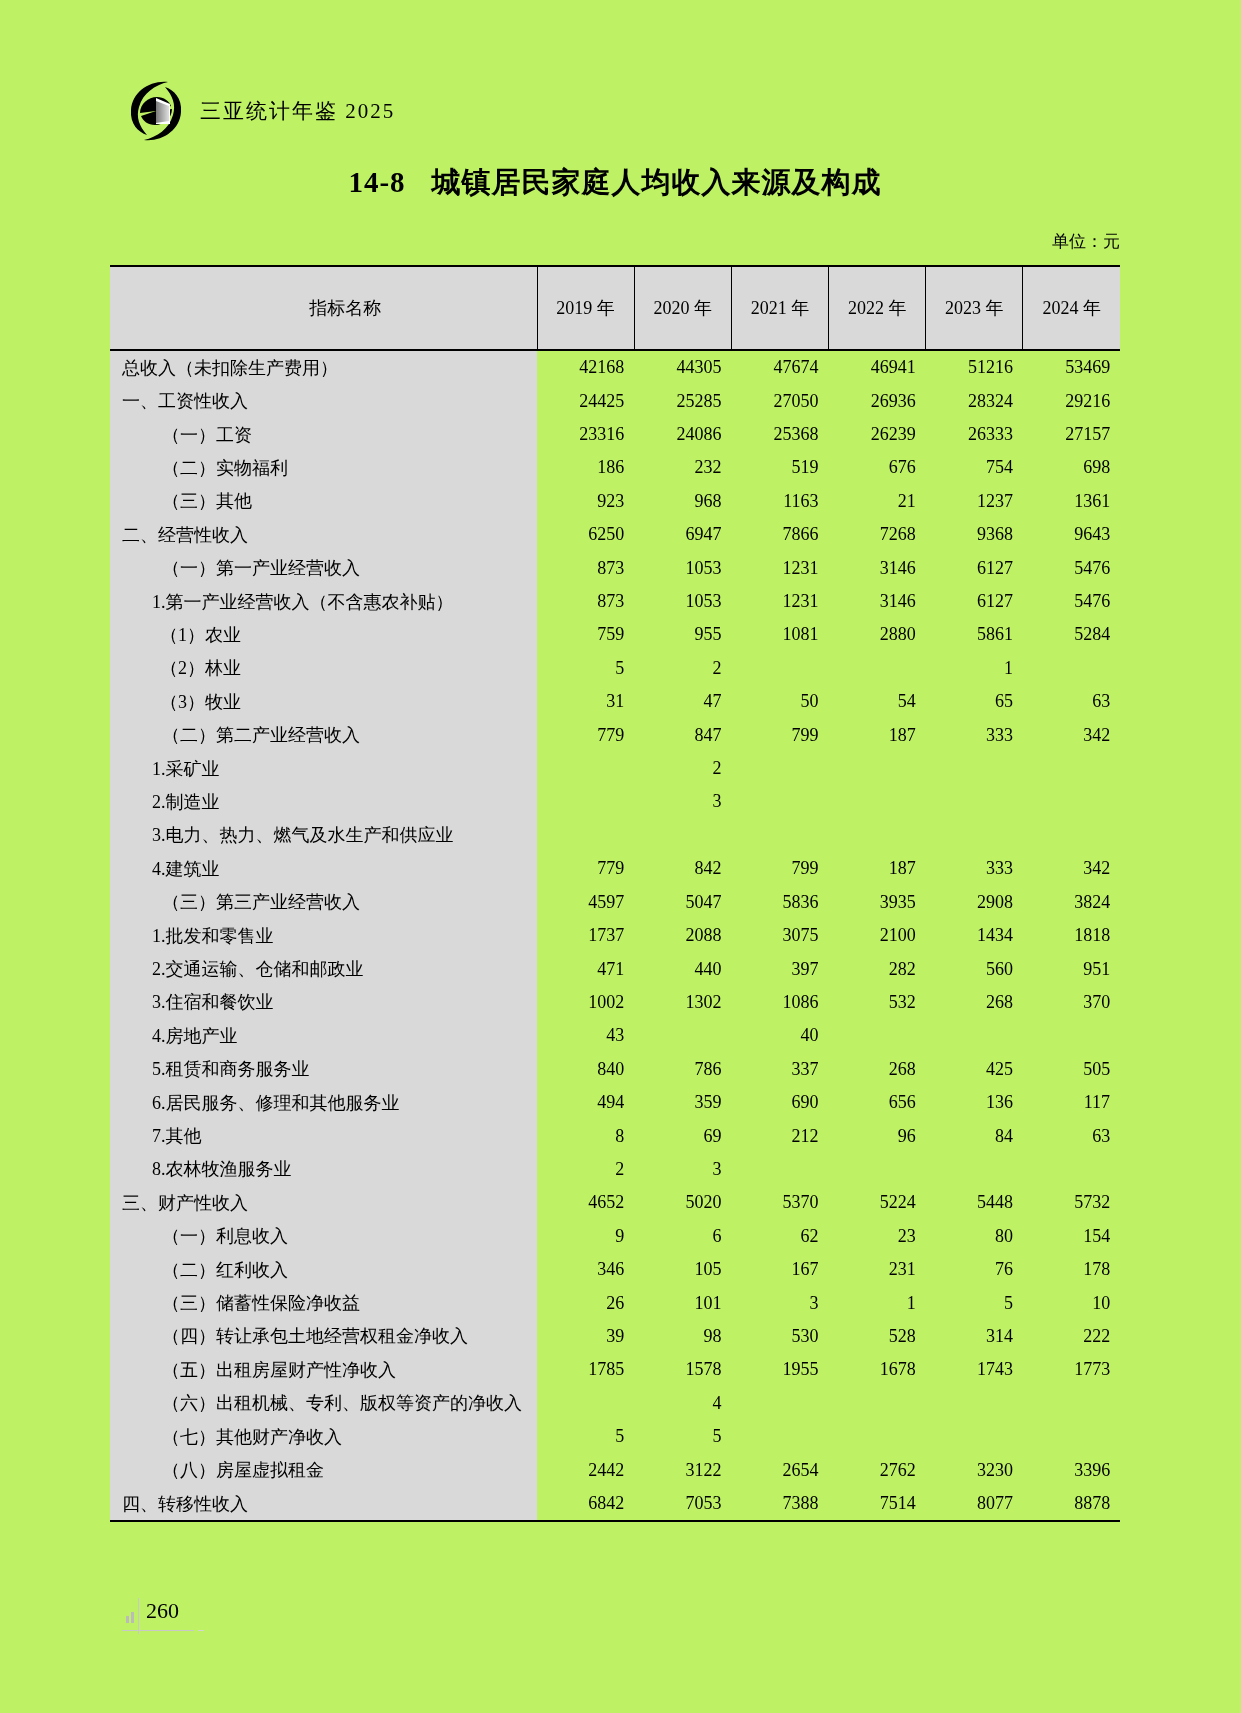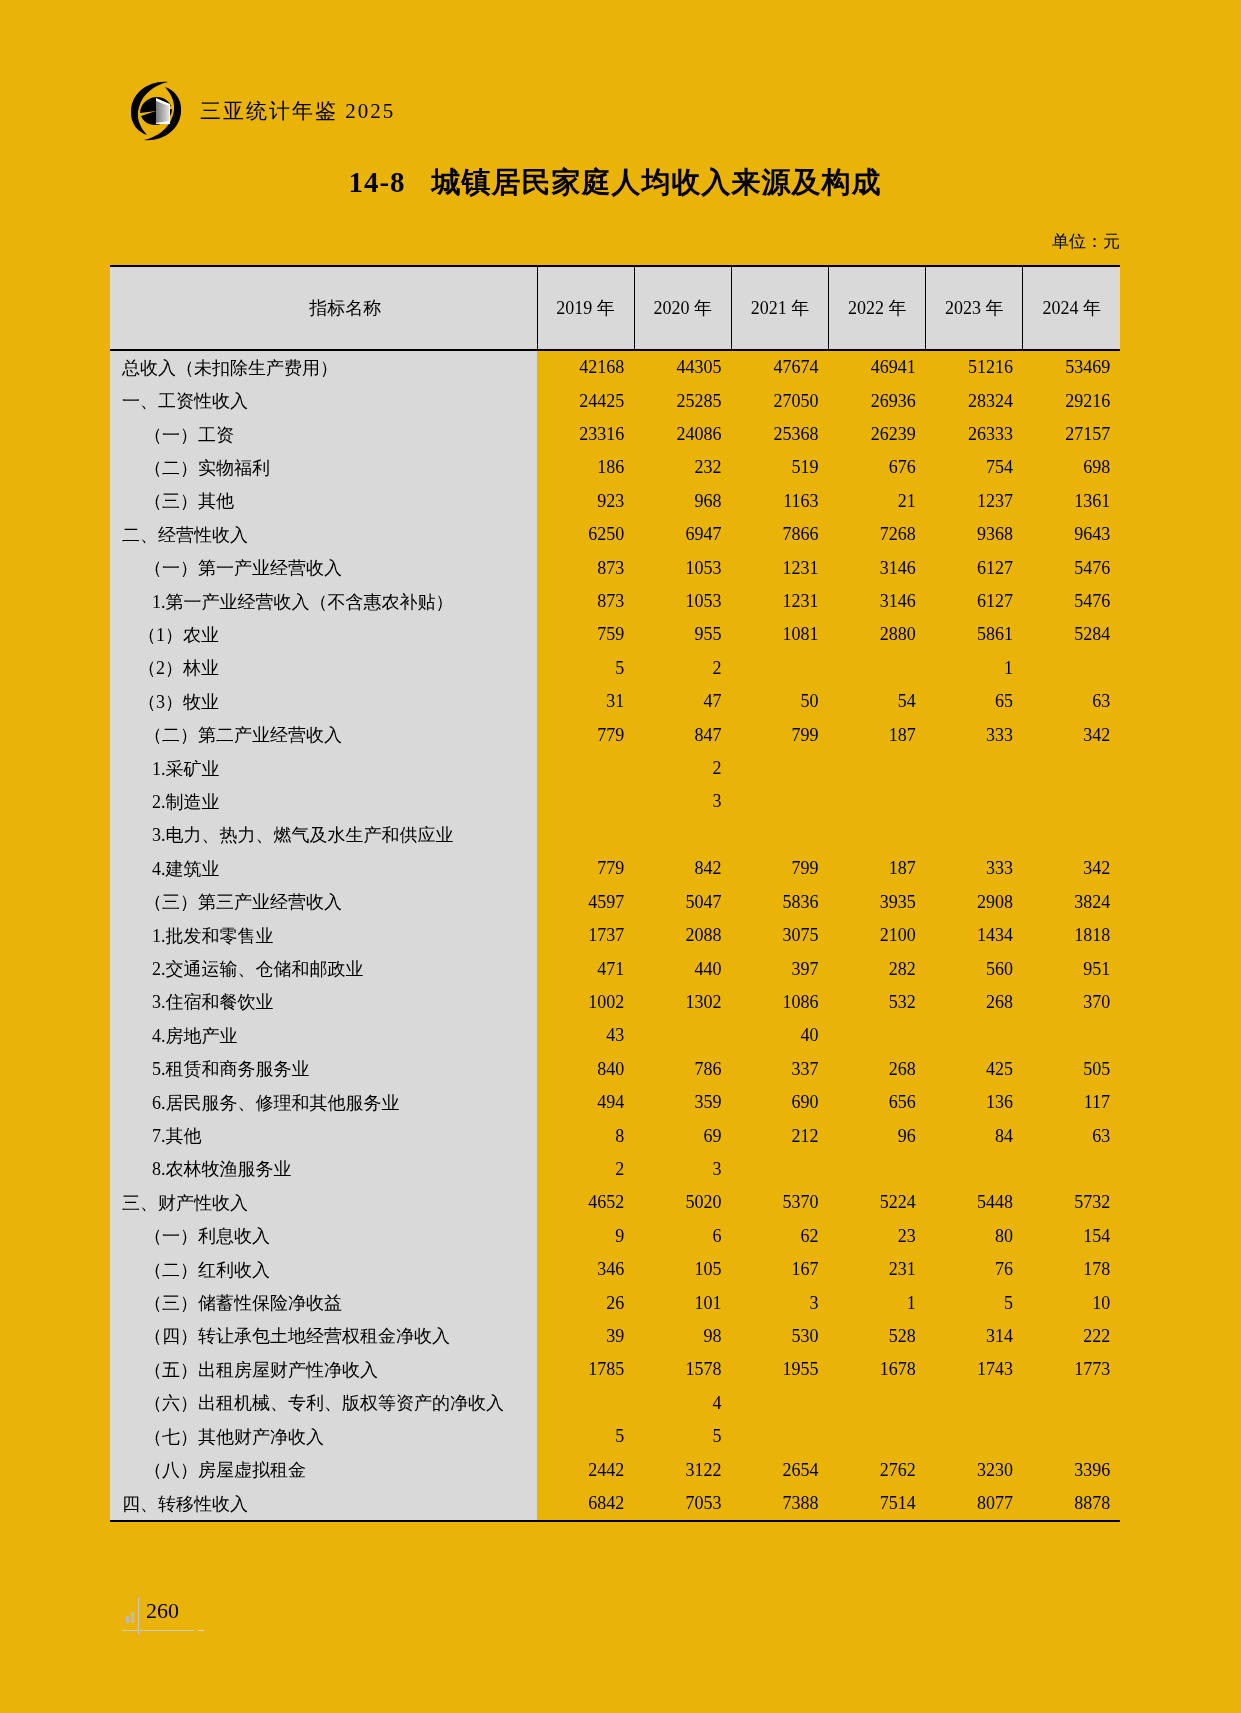--- a/index.html
+++ b/index.html
@@ -1,19 +1,19 @@
 <!DOCTYPE html>
 <html><head>
 <meta charset="utf-8">
 <style>
   html,body { margin:0; padding:0; background:#ffffff; }
   .page {
     position:relative;
     width:1241px; height:1713px;
-    background:#eab308;
+    background:#bef264;
     font-family:"Liberation Serif","DejaVu Serif",serif;
     color:#000;
     overflow:hidden;
   }
 
   
   .brand { position:absolute; left:130px; top:80px; display:flex; align-items:center; }
   .brand-logo { width:52px; height:62px; }
   .brand-text { margin-left:18px; font-size:21px; letter-spacing:2px; }
 
@@ -49,23 +49,23 @@
     border-bottom:2.5px solid #000;
     border-left:1px solid #000;
     padding:0;
   }
   thead th:first-child { border-left:none;padding-left:44px; }
 
   tbody td { height:33.42px; padding:0; vertical-align:middle; }
   td.name-cell { background:#d9d9d9; white-space:nowrap; overflow:hidden; }
   td.num-cell  { text-align:right; padding-right:10px; font-variant-numeric:lining-nums; }
   .indent-0 { padding-left:12px; }
-  .indent-1 { padding-left:34px; }
+  .indent-1 { padding-left:52px; }
   .indent-2 { padding-left:42px; }
-  .indent-3 { padding-left:28px; }
+  .indent-3 { padding-left:50px; }
 
   
   .footer { position:absolute; left:0; top:0; }
   .fm-vline { position:absolute; left:138px; top:1598px; width:1px; height:36px; background:#c9c9c9; }
   .fm-hline { position:absolute; left:122px; top:1630px; width:72px; height:1px; background:#c9c9c9; }
   .fm-hline2 { position:absolute; left:198px; top:1630px; width:6px; height:1px; background:#d5d5d5; }
   .fm-bars { position:absolute; left:126px; top:1612px; display:flex; align-items:flex-end; gap:2px; }
   .fm-bars .b1 { width:3px; height:7px; background:#bbb; }
   .fm-bars .b2 { width:3px; height:11px; background:#bbb; }
   .page-number { position:absolute; left:146px; top:1598px; font-size:22px; }

